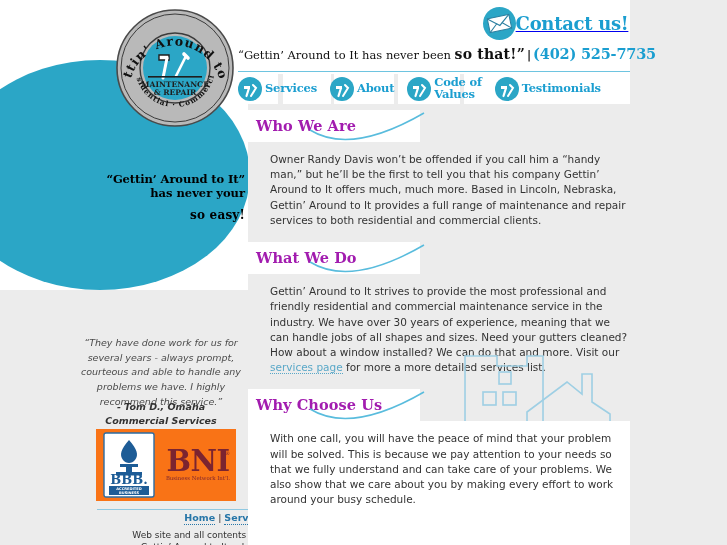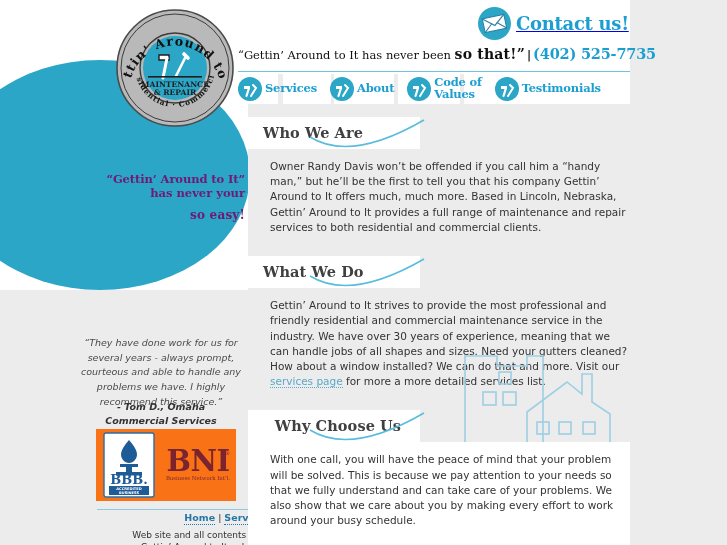--- a/index.html
+++ b/index.html
@@ -8,31 +8,31 @@
     background:#ececec;
     font-family:"DejaVu Sans", sans-serif;
     -webkit-font-smoothing:antialiased;
   }
   #page{position:relative;width:727px;height:545px;}
 
   
   .top-white{position:absolute;left:0;top:0;width:248px;height:290px;background:#ffffff;}
   .blue-circle{position:absolute;left:-50px;top:60px;width:300px;height:230px;border-radius:50%;background:#2BA6C6;}
   .circle-tag{position:absolute;left:95px;top:172px;width:150px;text-align:right;
-    font-family:"DejaVu Serif", serif;color:#701a75;line-height:1.22;}
+    font-family:"DejaVu Serif", serif;color:#000000;line-height:1.22;}
   .circle-tag .l1{font-size:11.5px;font-weight:bold;letter-spacing:-.1px;}
   .circle-tag .l2{font-size:11.5px;font-weight:bold;}
   .circle-tag .l3{font-size:12px;font-weight:bold;letter-spacing:.2px;margin-top:8px;}
 
   
   .logo{position:absolute;left:112px;top:6px;width:126px;height:124px;z-index:9;}
 
   
   .header-panel{position:absolute;left:232px;top:0;width:398px;height:74px;background:#ffffff;}
-  .contact-row{position:absolute;left:478px;top:6px;width:155px;height:34px;display:flex;align-items:center;gap:5px;z-index:12;}
+  .contact-row{position:absolute;left:478px;top:6px;width:155px;height:34px;display:flex;align-items:center;z-index:12;justify-content:center;}
   .contact-ico{width:33px;height:33px;flex:0 0 auto;}
   .contact-text{font-family:"DejaVu Serif", serif;font-weight:bold;font-size:18px;color:#1B9ED0;letter-spacing:-.3px;white-space:nowrap;}
 
   .tagline{position:absolute;left:238px;top:44px;width:392px;height:20px;z-index:12;
     font-family:"DejaVu Serif", serif;font-size:11.5px;color:#111;white-space:nowrap;line-height:20px;}
   .tagline b.easy{font-size:14px;letter-spacing:.2px;}
   .tagline .pipe{color:#111;font-weight:bold;padding:0 2px;}
   .tagline .phone{color:#1B9ED0;font-weight:bold;font-size:14.5px;letter-spacing:-.2px;}
 
   .hr-blue{position:absolute;left:238px;top:71px;width:392px;height:1px;background:#6EC4E0;z-index:12;}
@@ -44,22 +44,22 @@
   .nav-label{font-family:"DejaVu Serif", serif;font-weight:bold;font-size:11.5px;color:#1B9ED0;line-height:1.02;letter-spacing:-.2px;}
   .nav-label span{display:block;}
 
   
   .nav-plate{position:absolute;top:74px;height:30px;background:#fff;}
 
   
   .content{position:absolute;left:248px;top:110px;width:382px;}
 
   .sec-head{position:relative;background:#ffffff;height:32px;width:172px;overflow:visible;}
-  .sec-head h2{margin:7px;padding:7px 0 0 8px;font-family:"DejaVu Serif", serif;
-    font-weight:bold;font-size:14.5px;color:#404040;letter-spacing:.1px;white-space:nowrap;}
+  .sec-head h2{margin:0;padding:7px 0 0 8px;font-family:"DejaVu Serif", serif;
+    font-weight:bold;font-size:14.5px;color:#a21caf;letter-spacing:.1px;white-space:nowrap;}
   .swoosh{position:absolute;left:60px;top:2px;width:118px;height:30px;overflow:visible;}
 
   .sec-body{background:#ececec;padding:10px 2px 14px 22px;}
   .sec-body p{margin:0;font-size:10.5px;color:#333;line-height:1.45;}
   .sec-body a{color:#5aa8c8;text-decoration:none;border-bottom:1px dotted #5aa8c8;}
 
   .white-block{background:#fff;}
 
   
   .watermark{position:absolute;left:455px;top:352px;width:175px;height:140px;z-index:1;pointer-events:none;}
@@ -226,21 +226,21 @@
     <div class="sec-head">
       <h2>What We Do</h2>
       <svg class="swoosh" viewBox="0 0 118 30">
         <path d="M2 18 C 28 34, 66 30, 116 1" fill="none" stroke="#59bcdd" stroke-width="1.5"></path>
       </svg>
     </div>
     <div class="sec-body">
       <p><span>Gettin’ Around to It strives to provide the most professional and friendly residential and commercial maintenance service in the industry. We have over 30 years of experience, meaning that we can handle jobs of all shapes and sizes. Need your gutters cleaned? How about a window installed? We can do that and more. Visit our </span><a href="#">services page</a><span> for more a more detailed services list.</span></p>
     </div>
 
-    <div class="sec-head" style="position:relative;z-index:3;text-align:center;">
+    <div class="sec-head" style="position:relative;z-index:3;">
       <h2>Why Choose Us</h2>
       <svg class="swoosh" viewBox="0 0 118 30">
         <path d="M2 18 C 28 34, 66 30, 116 1" fill="none" stroke="#59bcdd" stroke-width="1.5"></path>
       </svg>
     </div>
     <div class="sec-body white-block" style="position:relative;z-index:3;padding-bottom:46px;">
       <p>With one call, you will have the peace of mind that your problem will be solved. This is because we pay attention to your needs so that we fully understand and can take care of your problems. We also show that we care about you by making every effort to work around your busy schedule.</p>
     </div>
   </div>
 

